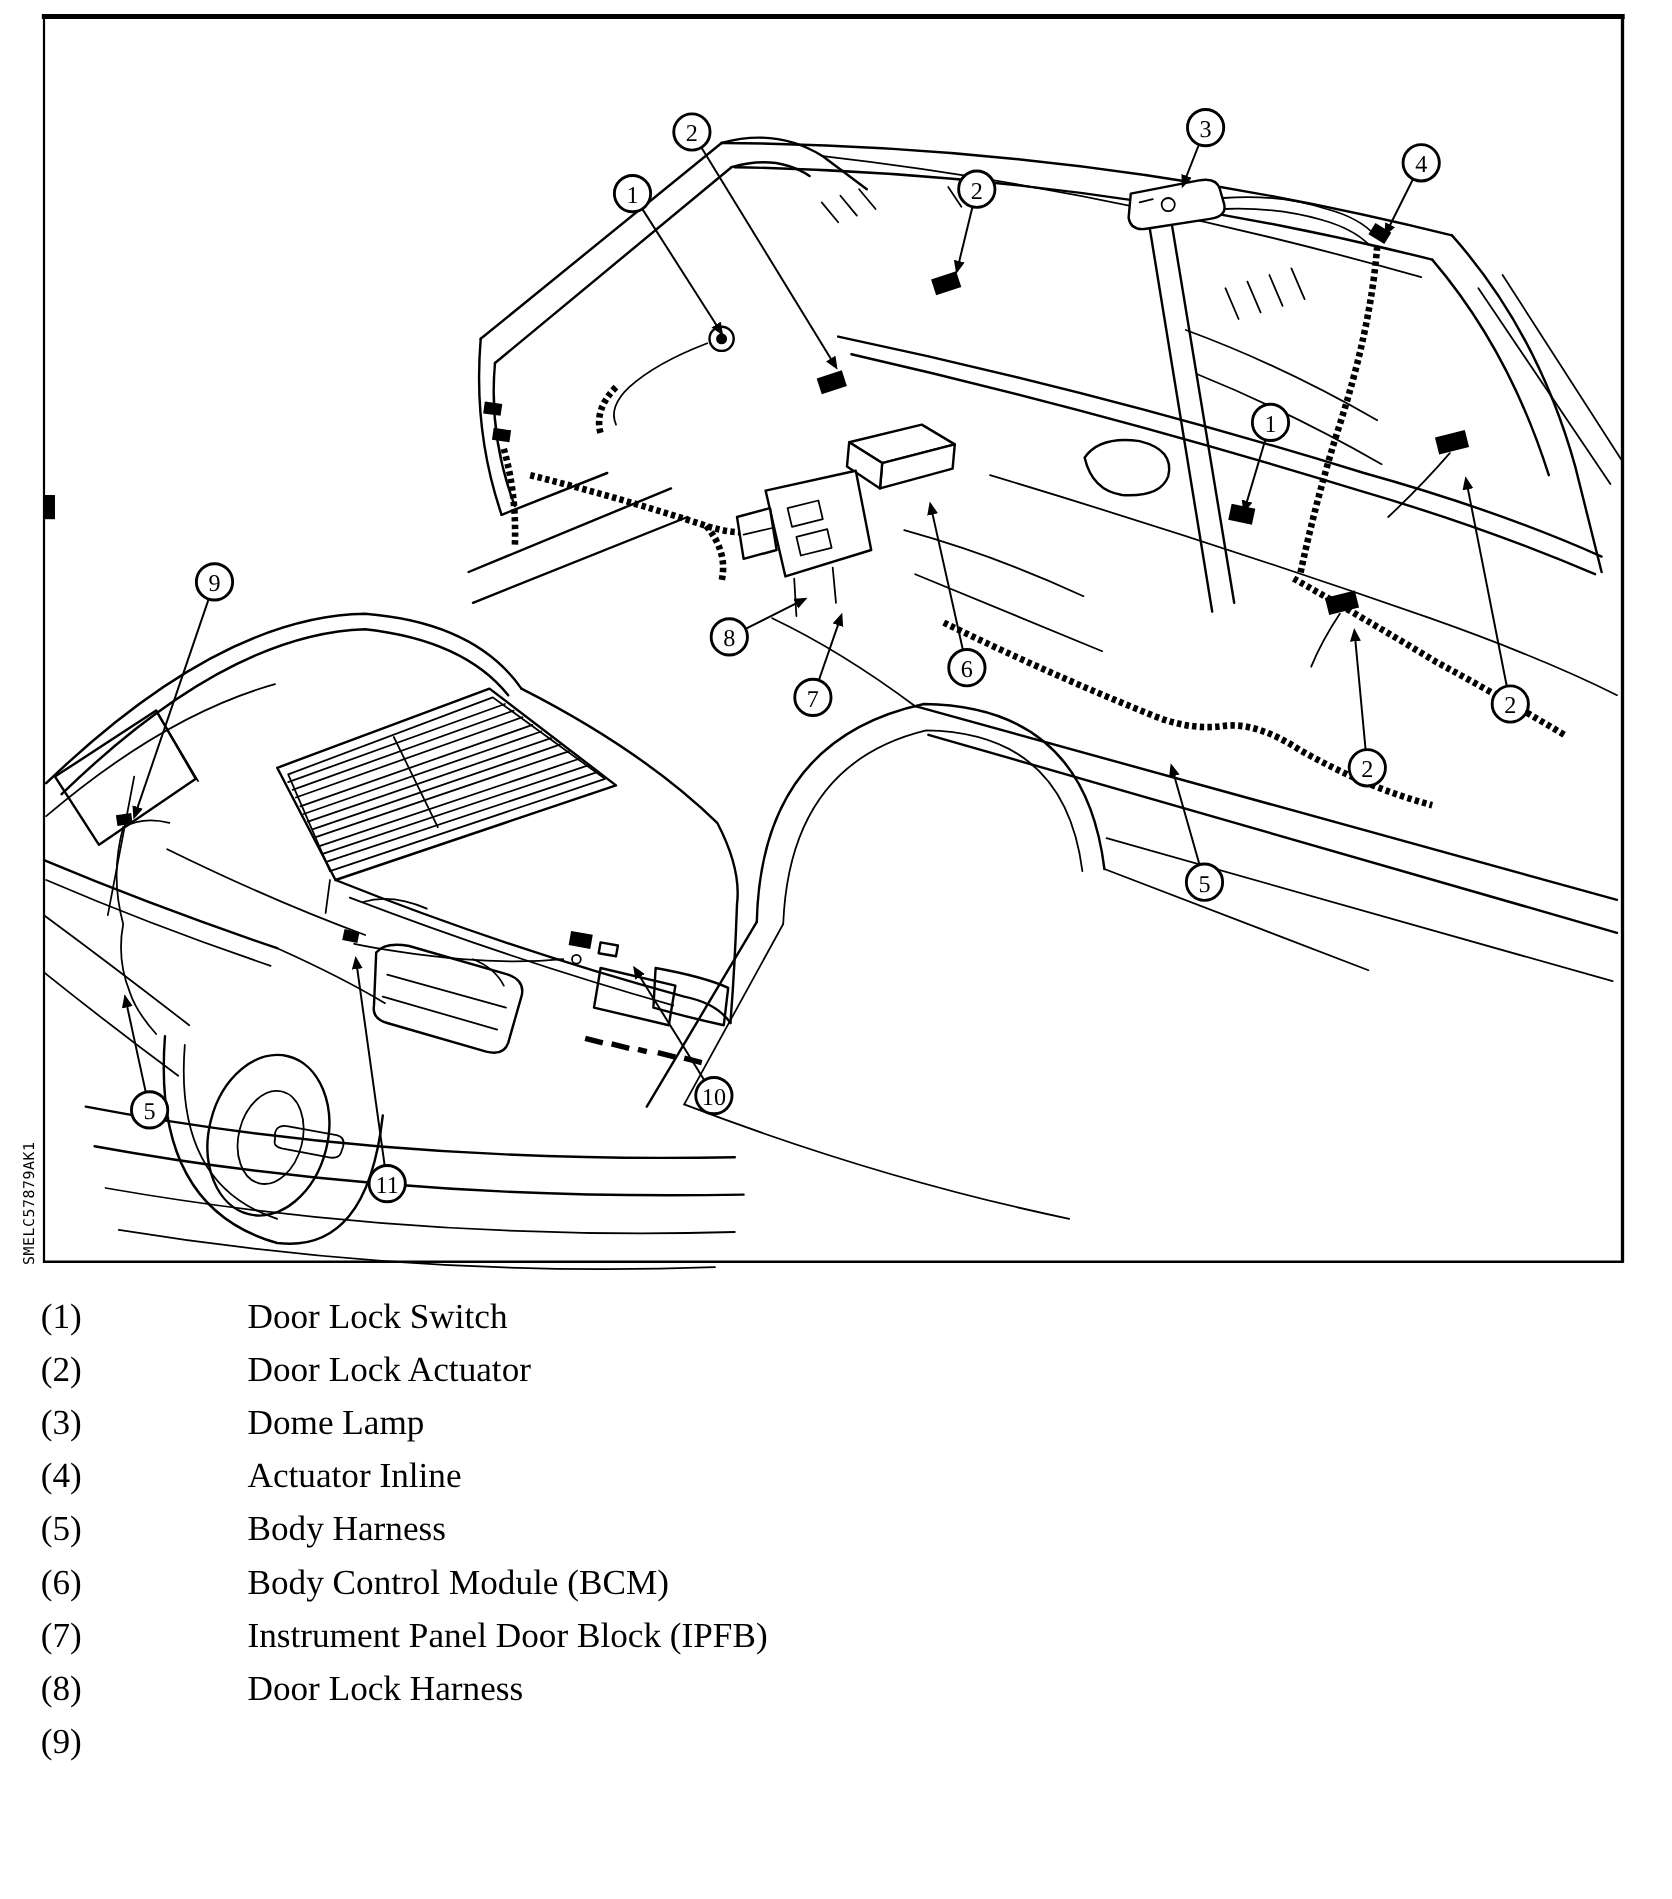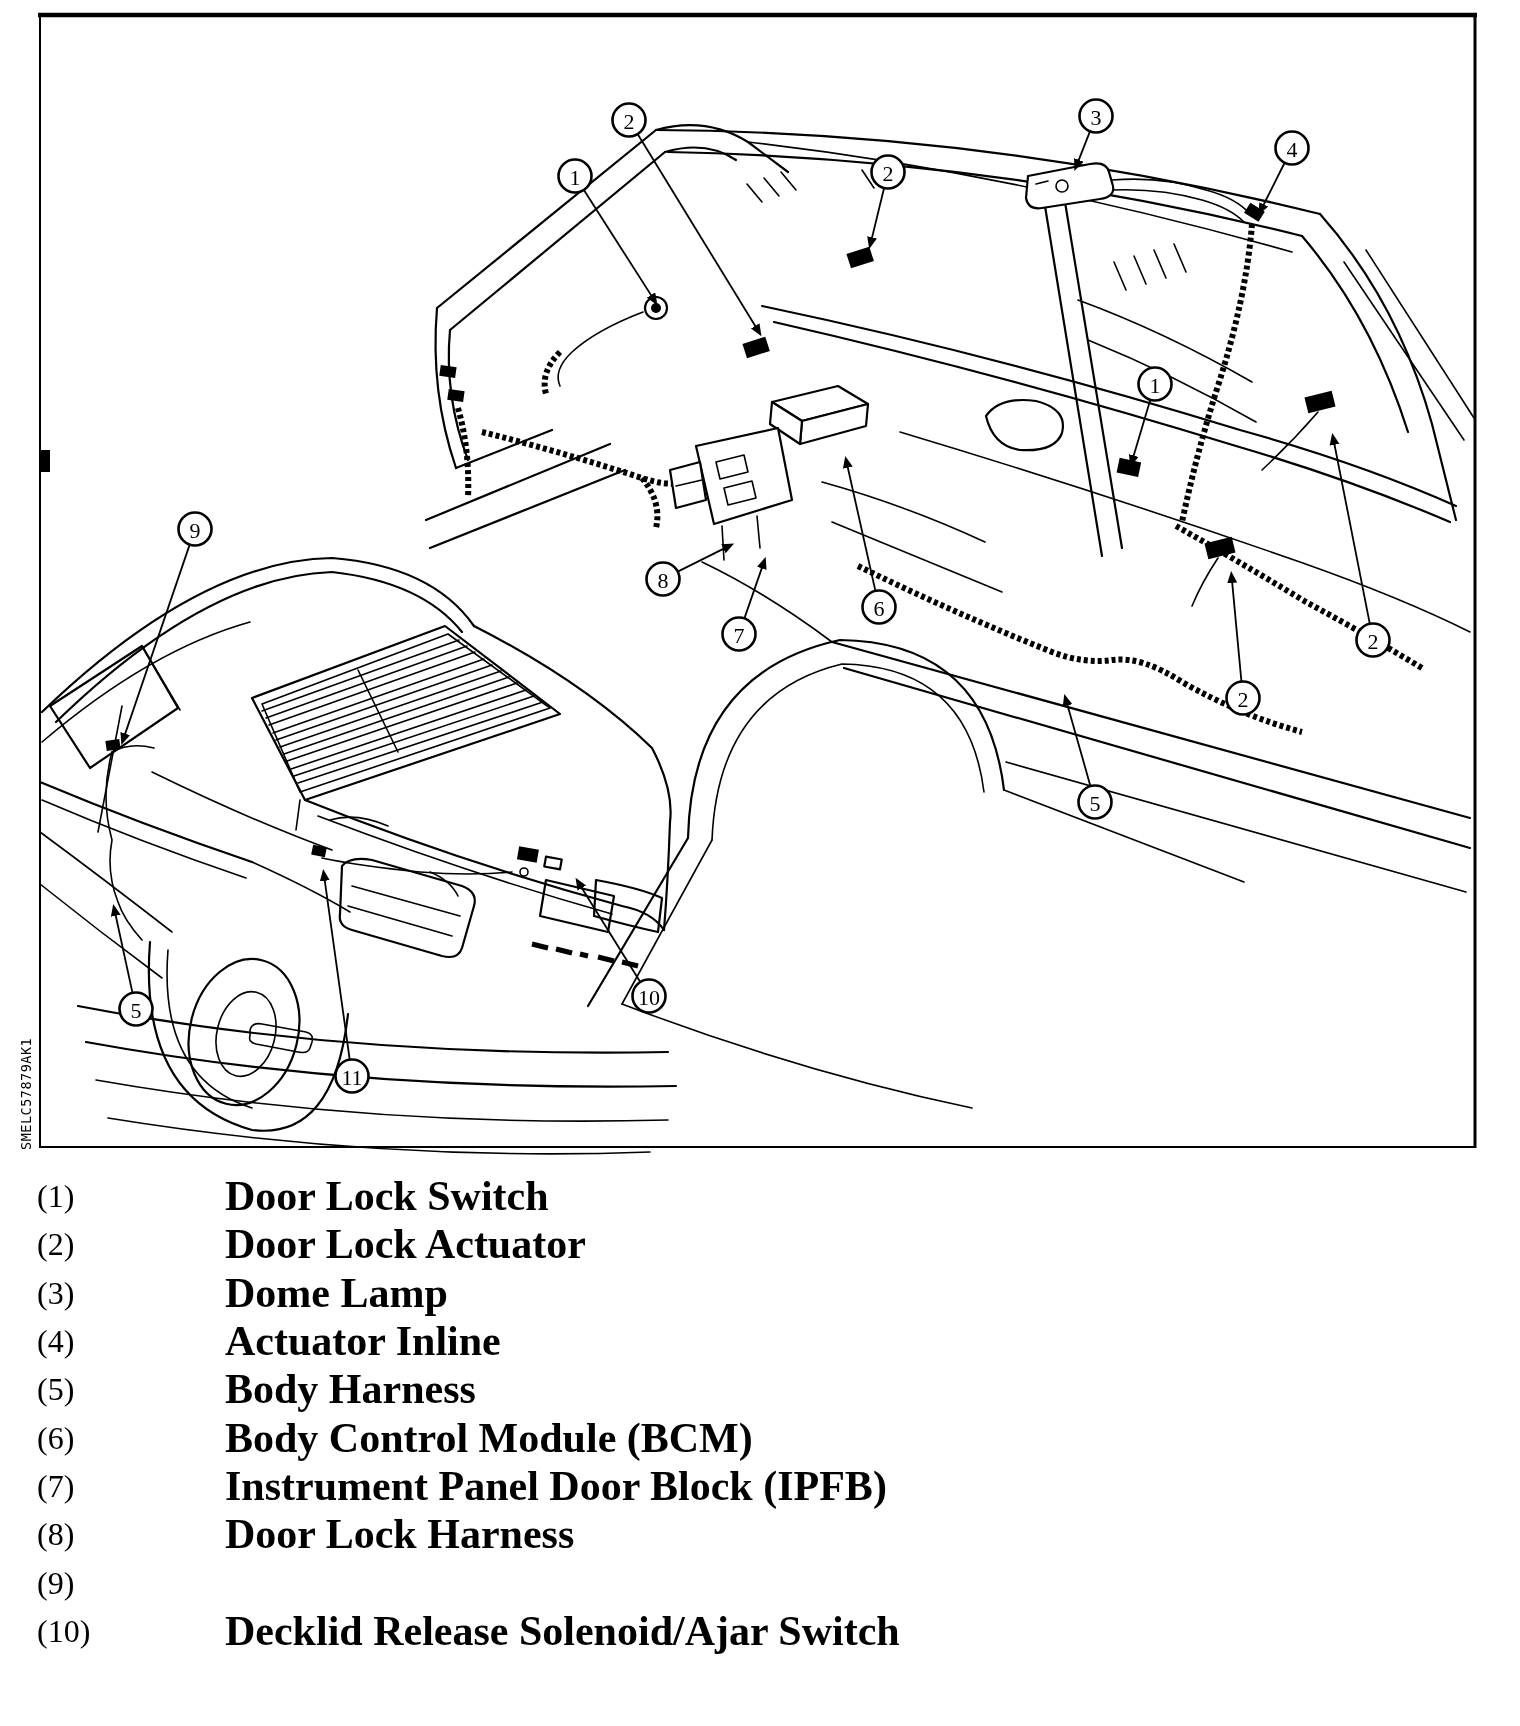--- a/index.html
+++ b/index.html
@@ -20,21 +20,21 @@
                text-anchor:middle;dominant-baseline:central;}
   .code-text{font-family:"DejaVu Sans Mono",monospace;font-size:13.5px;fill:#000;letter-spacing:.5px;}
   .thick5{stroke-width:5;stroke-linecap:butt;}
 
   
   #legend{position:absolute;left:0;top:1174px;width:1000px;}
   .legend-row{position:relative;height:48.3px;display:block;}
   .legend-num{position:absolute;left:37px;top:50%;transform:translateY(-54%);
               font-size:32px;}
   .legend-label{position:absolute;left:225px;top:50%;transform:translateY(-54%);
-              font-size:42px;white-space:nowrap;font-weight:bold;}
+              font-size:32px;white-space:nowrap;}
 </style>
 </head>
 <body>
 
 <div id="page">
 
 <svg id="figure-svg" width="1520" height="1726" viewBox="0 0 1520 1726">
 
   <defs>
     <marker id="arrow" markerWidth="16" markerHeight="12" refX="1" refY="5" orient="auto" markerUnits="userSpaceOnUse">
@@ -340,19 +340,15 @@
     <span class="legend-num">(7)</span>
     <span class="legend-label">Instrument Panel Door Block (IPFB)</span>
   </div>
   <div class="legend-row">
     <span class="legend-num">(8)</span>
     <span class="legend-label">Door Lock Harness</span>
   </div>
   <div class="legend-row">
     <span class="legend-num">(9)</span>
   </div>
-  <div class="legend-row">
-    <span class="legend-num">(10)</span>
-    <span class="legend-label">Decklid Release Solenoid/Ajar Switch</span>
-  </div>
 </div>
 
 </div>
 
 </body></html>

